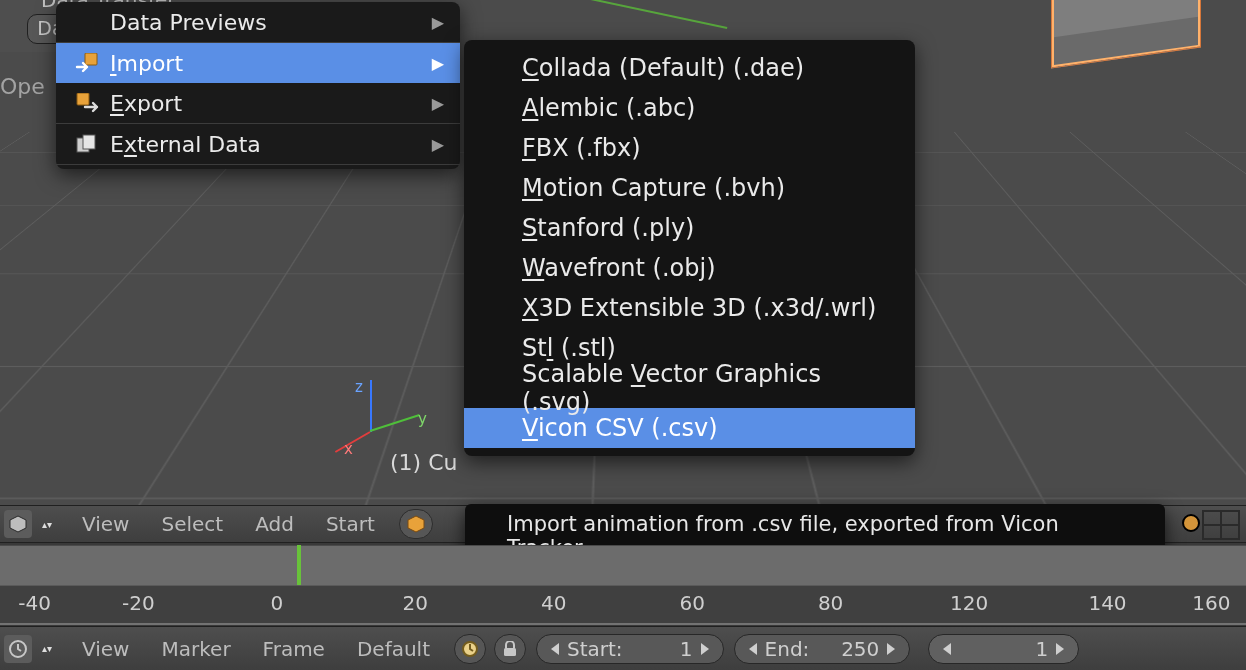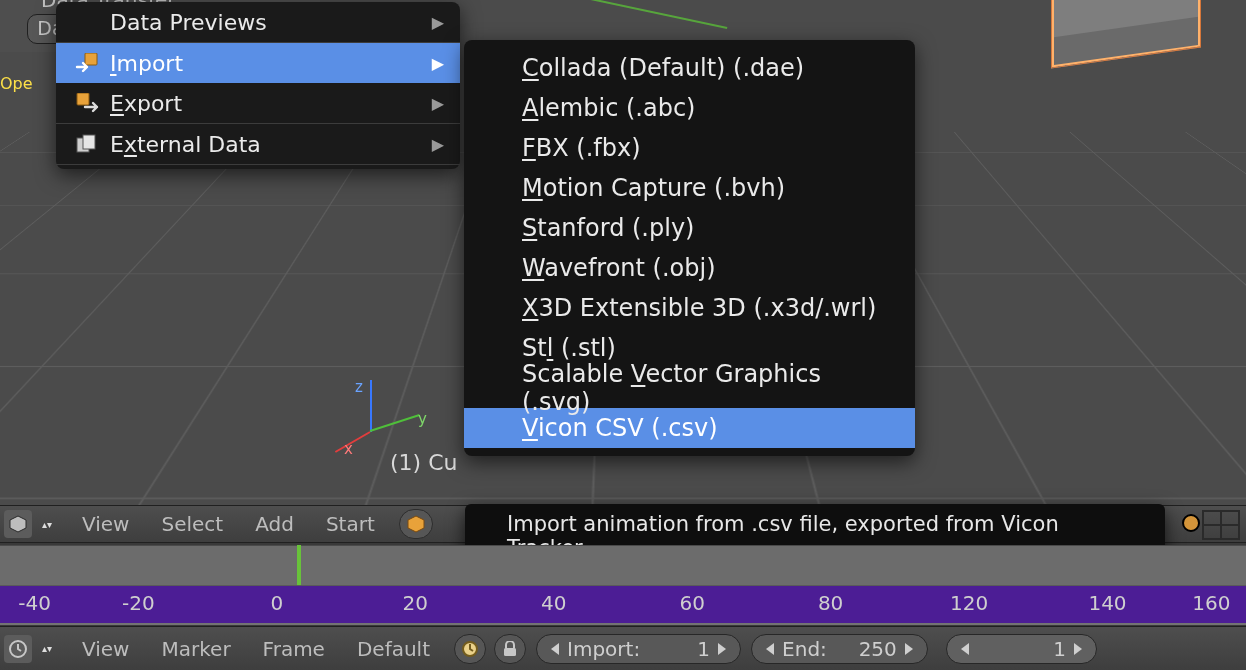--- a/index.html
+++ b/index.html
@@ -8,21 +8,21 @@
 .grid{position:absolute;inset:0;background-image:linear-gradient(#6b6b6b 1px,transparent 1px),linear-gradient(90deg,#6b6b6b 1px,transparent 1px);background-size:108px 108px;background-position:-40px -60px;transform:perspective(900px) rotateX(58deg) scale(1.55);transform-origin:center 60%;opacity:.55}
 
 .top-frag{position:absolute;left:0;top:-12px;width:320px;height:64px;background:#4e4e4e;border-radius:0 0 6px 0;color:#c2c2c2}
 .top-frag .dl{position:absolute;left:41px;top:0;font-size:20px}
 .top-frag .btn{position:absolute;left:27px;top:26px;width:66px;height:30px;border:1px solid #202020;border-radius:10px;background:#575757;color:#c9c9c9;font-size:19px;text-align:center;line-height:26px}
 .top-frag .btn2{position:absolute;left:152px;top:26px;font-size:19px;color:#6e6e6e}
 
 .far-green{position:absolute;left:470px;top:0;width:260px;height:2px;background:#57a53c;transform:rotate(12deg)}
 .cube{position:absolute;right:45px;top:-22px;width:150px;height:80px;border:1px solid #d7773a;background:#7e7e7e;transform:skewY(-8deg);box-shadow:inset 0 0 0 2px #ffb26b,inset 0 -30px 0 #6a6a6a}
 
-.ope{position:absolute;left:0;top:74px;color:#fde047;font-size:16px}
+.ope{position:absolute;left:0;top:74px;color:#a3a3a3;font-size:22px}
 
 .menu1{position:absolute;left:56px;top:2px;width:404px;background:#1a1a1a;border-radius:8px;color:#eaeaea;font-size:22px;padding-bottom:4px;box-shadow:0 6px 20px rgba(0,0,0,.6)}
 .menu1 .row{display:flex;align-items:center;height:40px;padding:0 0 0 18px;position:relative}
 .menu1 .sep{height:1px;background:#3c3c3c;margin:0}
 .menu1 .arrow{color:#999;font-size:16px;position:absolute;right:16px}
 .menu1 .ico{width:26px;height:26px;margin-right:10px;display:inline-flex;align-items:center;justify-content:center}
 .menu1 .hl{background:#5a8fe6;color:#fff}
 .menu1 .shortcut{position:absolute;right:18px;color:#cfcfcf;font-size:20px}
 .und{text-decoration:underline;text-decoration-thickness:2px;text-underline-offset:3px}
 
@@ -50,21 +50,21 @@
 .hdr3d .trio{position:absolute;right:6px;top:4px;width:38px;height:30px;border:1px solid #2a2a2a;display:grid;grid-template-columns:1fr 1fr;grid-template-rows:1fr 1fr}
 .hdr3d .trio div{border:1px solid #2a2a2a}
 .hdr3d .layerdot{position:absolute;right:46px;top:8px;width:18px;height:18px;border-radius:9px;background:#d4953a;border:2px solid #000}
 
 .tooltip{position:absolute;left:465px;top:504px;width:700px;height:88px;background:#0e0e0e;border-radius:6px;padding:8px 42px 6px;color:#e7e7e7;font-size:21px;box-shadow:0 6px 18px rgba(0,0,0,.7)}
 .tooltip .py{color:#8a8a8a;font-family:Menlo,Consolas,monospace;font-size:20px;margin-top:12px}
 
 .tl{position:absolute;left:0;top:545px;width:1246px;height:80px;background:#737373}
 .tl .track{position:absolute;left:0;top:0;right:0;height:40px;background:#6c6c6c;border-top:1px solid #4a4a4a}
 .tl .play{position:absolute;left:297px;top:0;width:4px;height:40px;background:#68c23a}
-.tl .ticks{position:absolute;left:0;top:40px;right:0;height:38px;background:#4c1d95;border-top:1px solid #5a5a5a;display:flex;color:#cfcfcf;font-size:20px}
+.tl .ticks{position:absolute;left:0;top:40px;right:0;height:38px;background:#404040;border-top:1px solid #5a5a5a;display:flex;color:#cfcfcf;font-size:20px}
 .tl .ticks span{width:200px;text-align:center;line-height:34px}
 
 .tlh{position:absolute;left:0;top:626px;width:1246px;height:44px;background:linear-gradient(#4e4e4e,#3e3e3e);display:flex;align-items:center;color:#bdbdbd;font-size:20px;border-top:1px solid #202020}
 .tlh .clk{width:28px;height:28px;margin:0 10px 0 4px;border-radius:4px;background:#5c5c5c;display:flex;align-items:center;justify-content:center}
 .tlh .spin{width:10px;height:36px;margin-right:14px;display:inline-flex;flex-direction:column;justify-content:center;gap:2px;color:#ddd;font-size:10px}
 .tlh .m{margin:0 16px}
 .tlh .pill{height:30px;border-radius:15px;background:#5a5a5a;border:1px solid #272727;display:inline-flex;align-items:center;padding:0 14px;margin-left:10px;color:#cfcfcf}
 .tlh .pill .tri{width:0;height:0}
 .tlh .pill.lbl{background:#585858}
 .tlh .pill.val{background:#606060}
@@ -241,21 +241,21 @@
       </svg>
   </span>
   <span class="round-ico">
     <svg width="14" height="16" viewBox="0 0 14 16">
         <rect x="1" y="7" width="12" height="8" rx="1.5" fill="#c8c8c8"></rect>
         <path d="M3 7V4a4 4 0 018 0v3" stroke="#c8c8c8" stroke-width="2" fill="none"></path>
       </svg>
   </span>
   <span class="pill lbl">
     <span class="tri tri-l"></span>
-    <span>Import:</span>
+    <span>Start:</span>
     &nbsp;&nbsp;&nbsp;&nbsp;&nbsp;&nbsp;&nbsp;&nbsp;&nbsp;
     <span>1</span>
     <span class="tri tri-r"></span>
   </span>
   <span class="pill lbl">
     <span class="tri tri-l"></span>
     <span>End:</span>
     &nbsp;&nbsp;&nbsp;&nbsp;&nbsp;
     <span>250</span>
     <span class="tri tri-r"></span>

